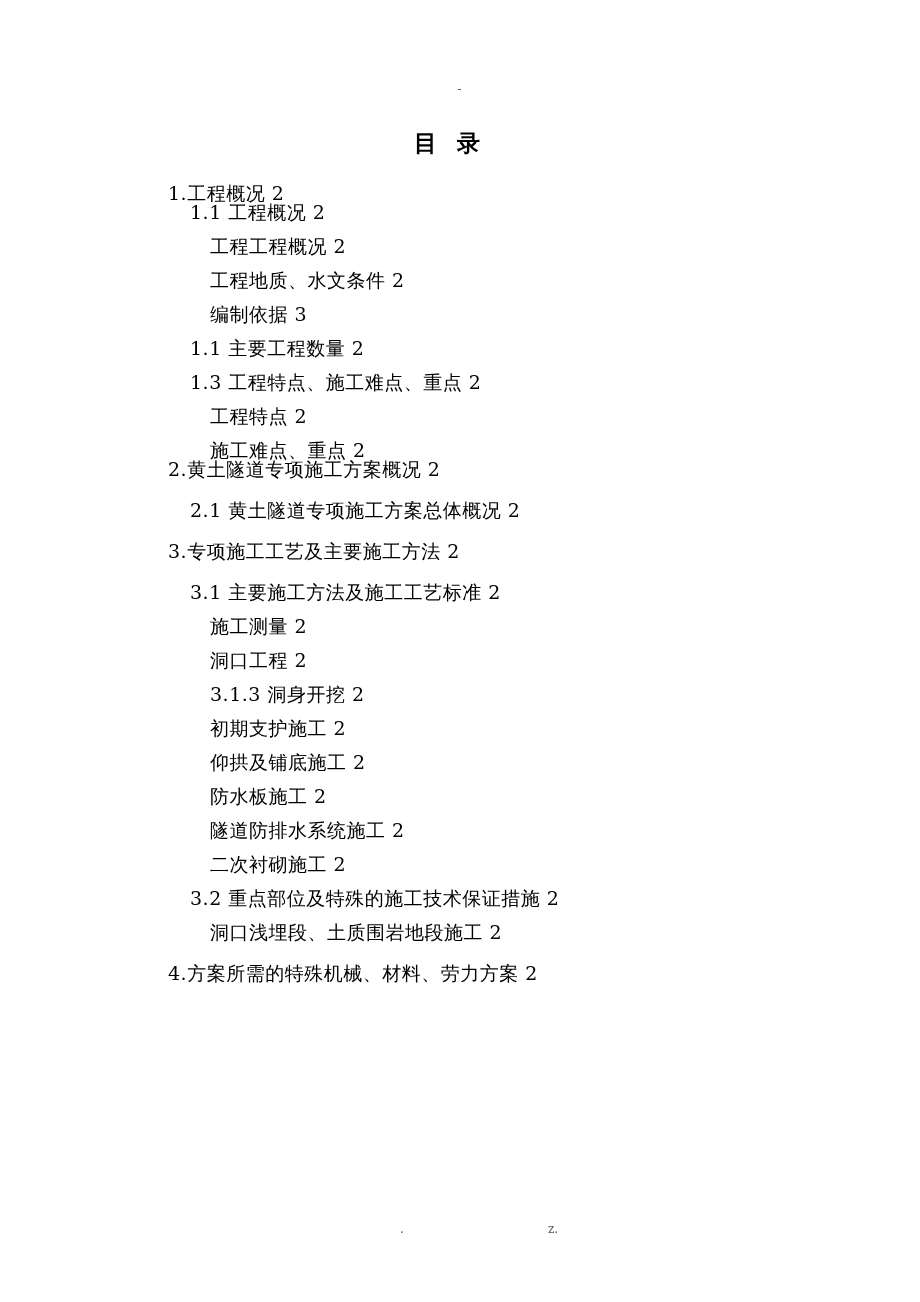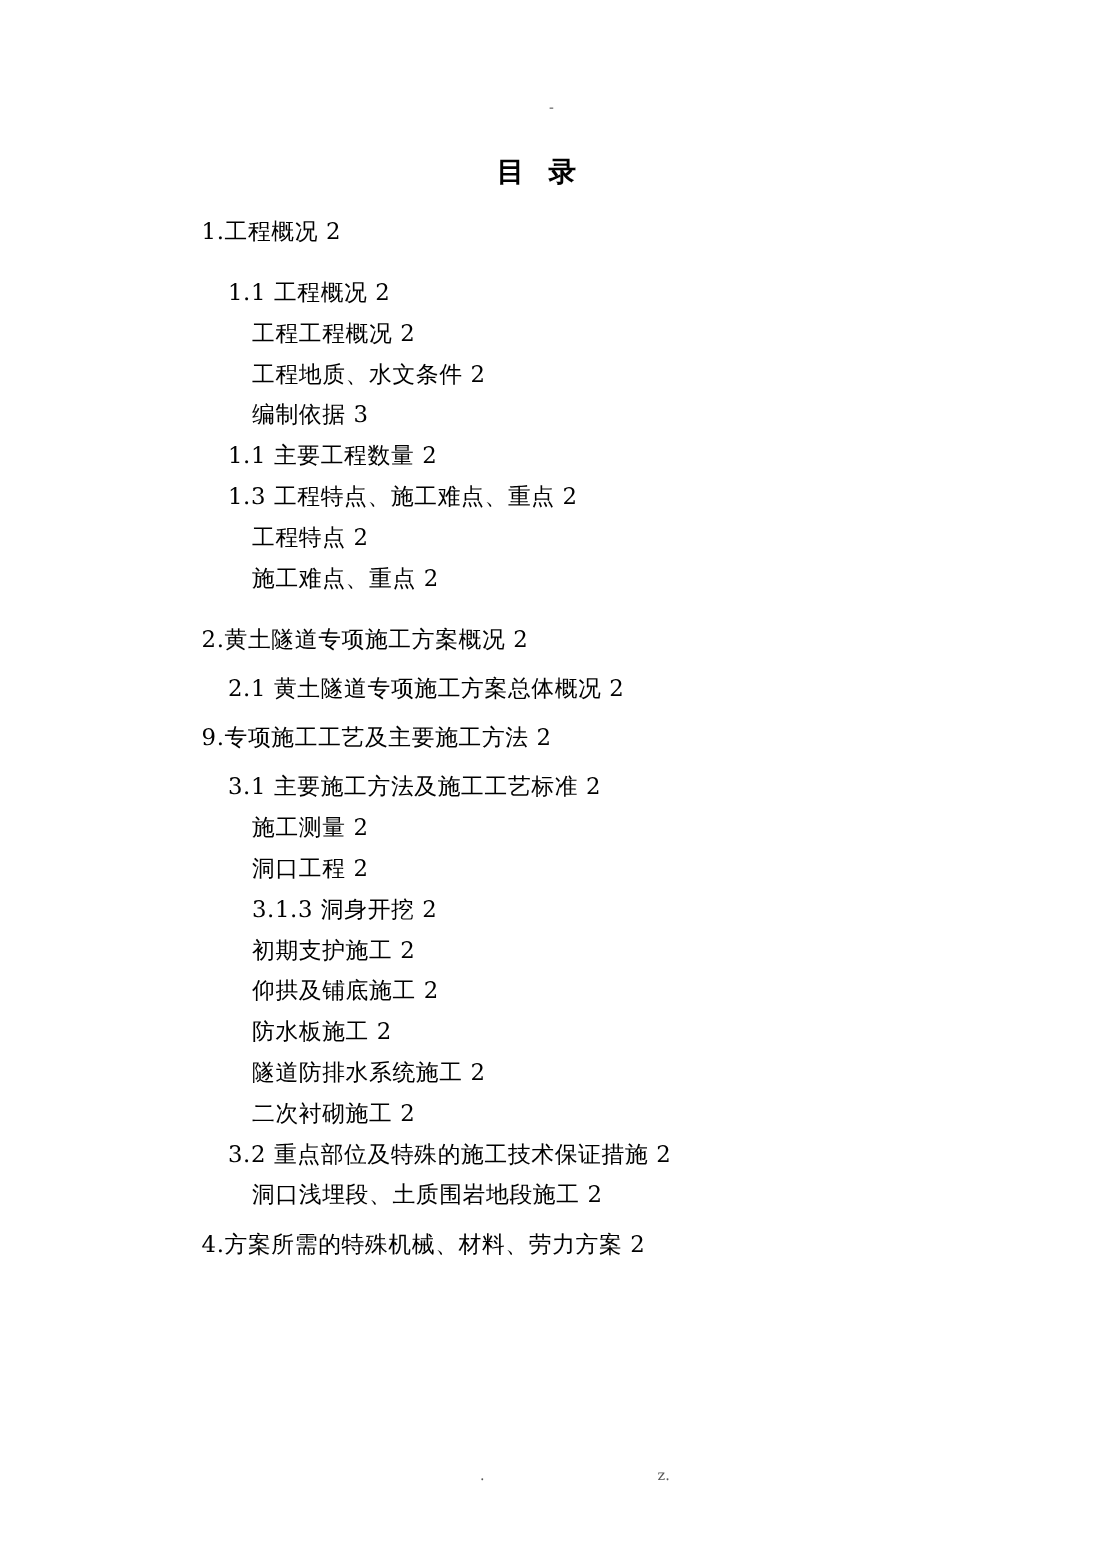--- a/index.html
+++ b/index.html
@@ -51,21 +51,21 @@
   }
   
   .lvl0 { margin-left: 0px; }
   .lvl1 { margin-left: 22px; }
   .lvl2 { margin-left: 42px; }
 
   
   .sp-top    { margin-top: 12px; }
   .sp-sm     { margin-top: 15px; }
   .sp-md     { margin-top: 22px; }
-  .sp-lg     { margin-top: 32px; }
+  .sp-lg     { }
 
   .footer {
     position: absolute;
     top: 1222px;
     left: 0;
     width: 920px;
     font-size: 12px;
     color: #555555;
   }
   .footer .f-left {
@@ -93,21 +93,21 @@
       <div class="toc-entry lvl1 sp-lg">1.1 工程概况 2</div>
       <div class="toc-entry lvl2 sp-sm">工程工程概况 2</div>
       <div class="toc-entry lvl2 sp-sm">工程地质、水文条件 2</div>
       <div class="toc-entry lvl2 sp-sm">编制依据 3</div>
       <div class="toc-entry lvl1 sp-sm">1.1 主要工程数量 2</div>
       <div class="toc-entry lvl1 sp-sm">1.3 工程特点、施工难点、重点 2</div>
       <div class="toc-entry lvl2 sp-sm">工程特点 2</div>
       <div class="toc-entry lvl2 sp-sm">施工难点、重点 2</div>
       <div class="toc-entry lvl0 sp-lg">2.黄土隧道专项施工方案概况 2</div>
       <div class="toc-entry lvl1 sp-md">2.1 黄土隧道专项施工方案总体概况 2</div>
-      <div class="toc-entry lvl0 sp-md">9.专项施工工艺及主要施工方法 2</div>
+      <div class="toc-entry lvl0 sp-md">3.专项施工工艺及主要施工方法 2</div>
       <div class="toc-entry lvl1 sp-md">3.1 主要施工方法及施工工艺标准 2</div>
       <div class="toc-entry lvl2 sp-sm">施工测量 2</div>
       <div class="toc-entry lvl2 sp-sm">洞口工程 2</div>
       <div class="toc-entry lvl2 sp-sm">3.1.3  洞身开挖 2</div>
       <div class="toc-entry lvl2 sp-sm">初期支护施工 2</div>
       <div class="toc-entry lvl2 sp-sm">仰拱及铺底施工 2</div>
       <div class="toc-entry lvl2 sp-sm">防水板施工 2</div>
       <div class="toc-entry lvl2 sp-sm">隧道防排水系统施工 2</div>
       <div class="toc-entry lvl2 sp-sm">二次衬砌施工 2</div>
       <div class="toc-entry lvl1 sp-sm">3.2 重点部位及特殊的施工技术保证措施 2</div>

